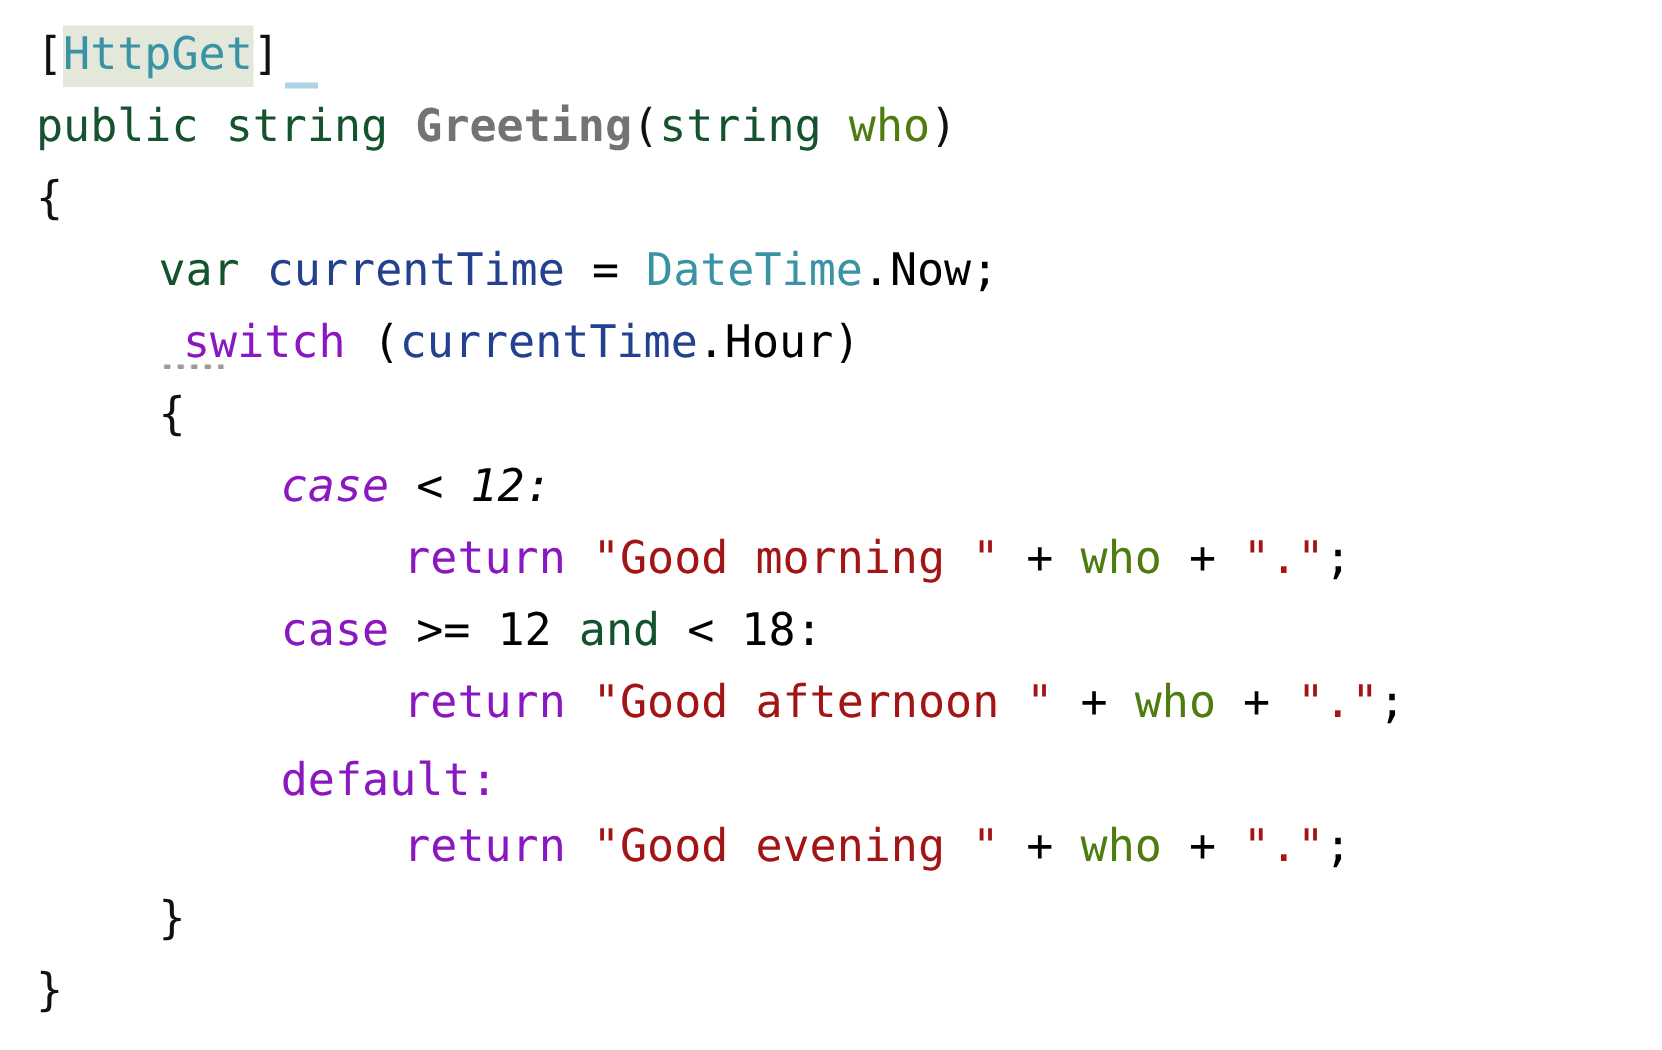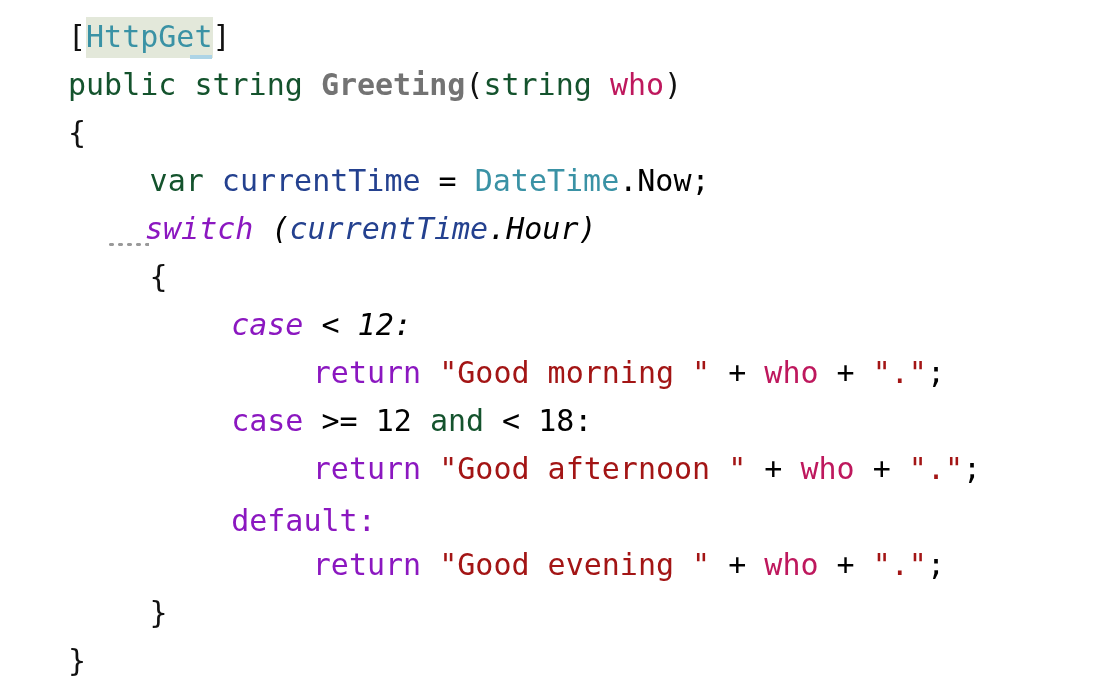--- a/index.html
+++ b/index.html
@@ -18,31 +18,30 @@
     line-height: 48px;
     letter-spacing: 0px;
     -webkit-font-smoothing: antialiased;
   }
   .code-line {
     position: absolute;
     left: 24px;
     white-space: pre;
     height: 48px;
     line-height: 48px;
-    margin-left: 44px;
   }
   .tok { white-space: pre; }
 
   
   .t-plain    { color: #000000; }
   .t-keyword  { color: #14532d; }
   .t-control  { color: #8B17C0; }
   .t-type     { color: #3A92A5; }
   .t-method   { color: #737373; font-weight: bold; }
-  .t-param    { color: #be185d; }
+  .t-param    { color: #4d7c0f; }
   .t-local    { color: #24418F; }
   .t-string   { color: #A31515; }
   .t-punct    { color: #111111; }
 
   
   .attr-highlight {
     background: #E3E8DA;
     padding: 2px 0 4px 0;
   }
   
@@ -68,21 +67,21 @@
 </style>
 </head>
 <body>
 
 <div id="editor">
   <div id="code-lines">
       <div class="code-line" style="top: 13px; left: 24px;"><span class="tok t-punct">[</span><span class="tok t-type attr-highlight">HttpGet</span><span class="tok t-punct">]</span></div>
       <div class="code-line" style="top: 61px; left: 24px;"><span class="tok t-keyword">public</span><span class="tok t-plain"> </span><span class="tok t-keyword">string</span><span class="tok t-plain"> </span><span class="tok t-method">Greeting</span><span class="tok t-punct">(</span><span class="tok t-keyword">string</span><span class="tok t-plain"> </span><span class="tok t-param">who</span><span class="tok t-punct">)</span></div>
       <div class="code-line" style="top: 109px; left: 24px;"><span class="tok t-punct">{</span></div>
       <div class="code-line" style="top: 157px; left: 105.6px; text-align: right;"><span class="tok t-keyword">var</span><span class="tok t-plain"> </span><span class="tok t-local">currentTime</span><span class="tok t-plain"> = </span><span class="tok t-type">DateTime</span><span class="tok t-plain">.Now;</span></div>
-      <div class="code-line" style="top: 205px; left: 101px; font-style: italic;"><span class="tok t-control">switch</span><span class="tok t-plain"> (</span><span class="tok t-local">currentTime</span><span class="tok t-plain">.Hour)</span></div>
+      <div class="code-line" style="top: 205px; left: 122px;"><span class="tok t-control">switch</span><span class="tok t-plain"> (</span><span class="tok t-local">currentTime</span><span class="tok t-plain">.Hour)</span></div>
       <div class="code-line" style="top: 253px; left: 105.6px;"><span class="tok t-punct">{</span></div>
       <div class="code-line" style="top: 301px; left: 187.2px; font-style: italic;"><span class="tok t-control">case</span><span class="tok t-plain"> &lt; 12:</span></div>
       <div class="code-line" style="top: 349px; left: 268.8px;"><span class="tok t-control">return</span><span class="tok t-plain"> </span><span class="tok t-string">"Good morning "</span><span class="tok t-plain"> + </span><span class="tok t-param">who</span><span class="tok t-plain"> + </span><span class="tok t-string">"."</span><span class="tok t-plain">;</span></div>
       <div class="code-line" style="top: 397px; left: 187.2px;"><span class="tok t-control">case</span><span class="tok t-plain"> &gt;= 12 </span><span class="tok t-keyword">and</span><span class="tok t-plain"> &lt; 18:</span></div>
       <div class="code-line" style="top: 445px; left: 268.8px;"><span class="tok t-control">return</span><span class="tok t-plain"> </span><span class="tok t-string">"Good afternoon "</span><span class="tok t-plain"> + </span><span class="tok t-param">who</span><span class="tok t-plain"> + </span><span class="tok t-string">"."</span><span class="tok t-plain">;</span></div>
       <div class="code-line" style="top: 497px; left: 187.2px;"><span class="tok t-control">default</span><span class="tok t-control">:</span></div>
       <div class="code-line" style="top: 541px; left: 268.8px;"><span class="tok t-control">return</span><span class="tok t-plain"> </span><span class="tok t-string">"Good evening "</span><span class="tok t-plain"> + </span><span class="tok t-param">who</span><span class="tok t-plain"> + </span><span class="tok t-string">"."</span><span class="tok t-plain">;</span></div>
       <div class="code-line" style="top: 589px; left: 105.6px;"><span class="tok t-punct">}</span></div>
       <div class="code-line" style="top: 637px; left: 24px;"><span class="tok t-punct">}</span></div>
     </div>

